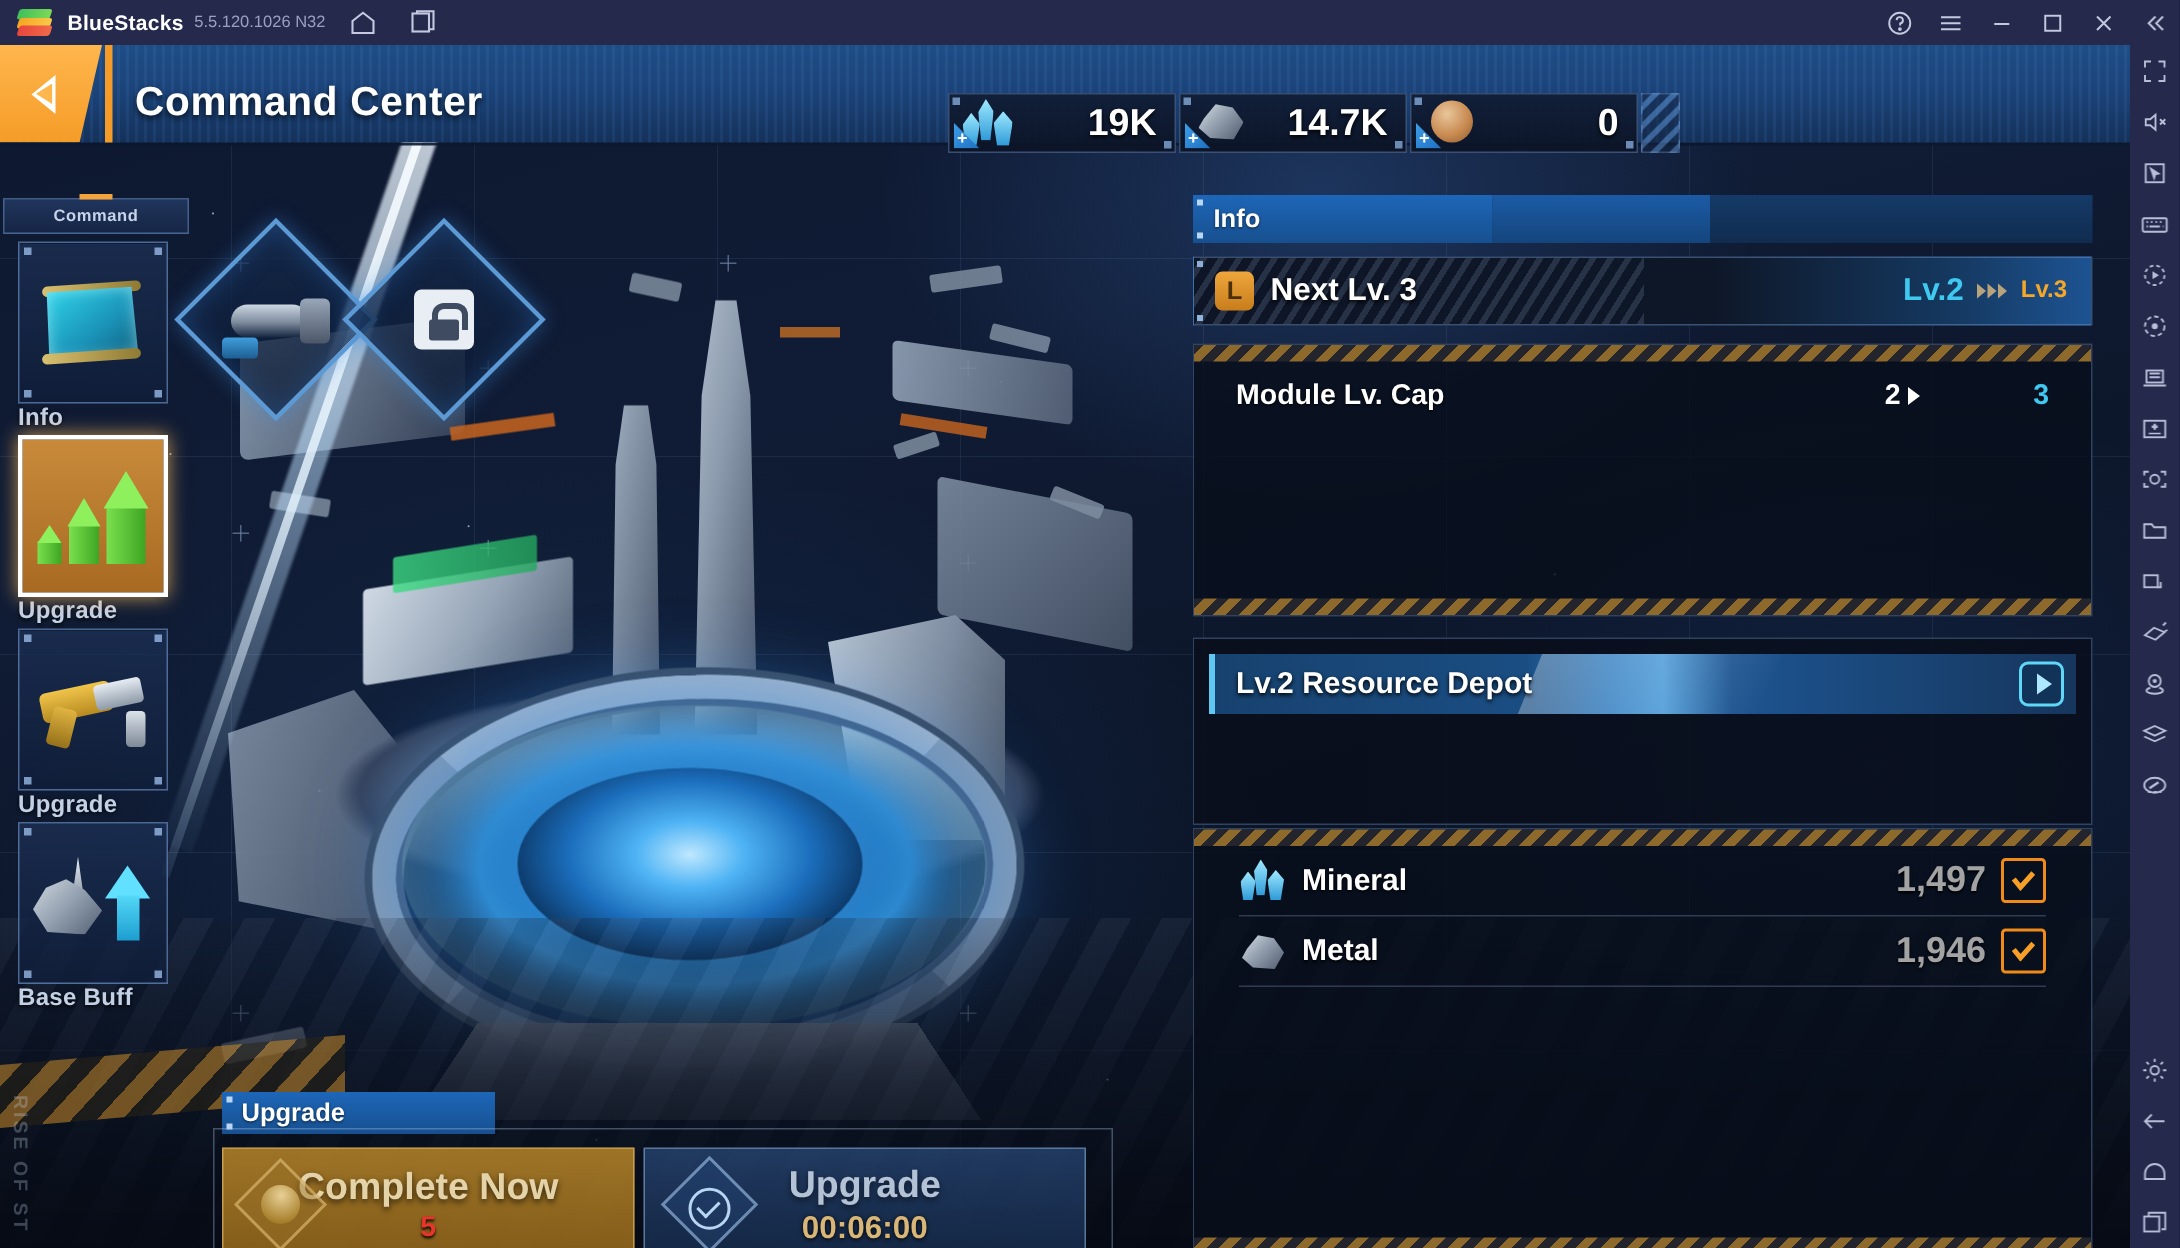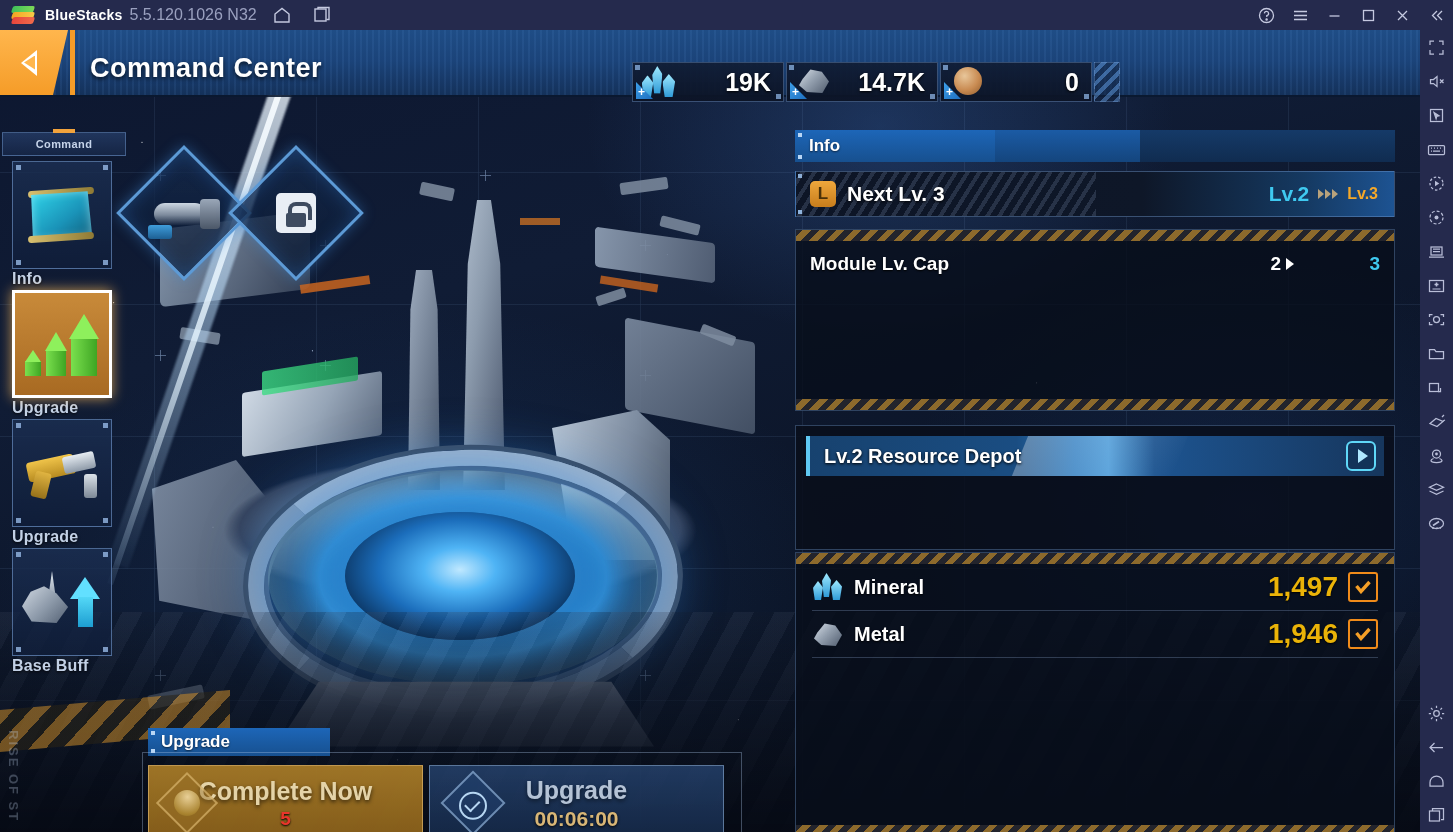--- a/index.html
+++ b/index.html
@@ -13,21 +13,21 @@
   }
   .bs-logo { width:22px; height:22px; margin-left:12px; position:relative; }
   .bs-logo .l1,.bs-logo .l2,.bs-logo .l3 {
     position:absolute; left:0; width:22px; height:7px; border-radius:2px;
     transform:skewX(-18deg);
   }
   .bs-logo .l3 { top:13px; background:linear-gradient(90deg,#e8453c,#f06a4a); }
   .bs-logo .l2 { top:8px; background:linear-gradient(90deg,#f5a623,#f7c948); }
   .bs-logo .l1 { top:2px; background:linear-gradient(90deg,#3fbf5a,#7ed957); }
   .bs-title { color:#ffffff; font-size:14px; font-weight:bold; margin-left:11px; letter-spacing:.2px; }
-  .bs-ver { color:#9aa0bf; font-size:16px; margin-left:7px; }
+  .bs-ver { color:#9aa0bf; font-size:11px; margin-left:7px; }
   .bs-ticon { width:30px; height:30px; margin-left:10px; display:flex; align-items:center; justify-content:center; }
   .bs-ticon svg { stroke:#c5c9e0; fill:none; stroke-width:1.4; }
   .bs-right { margin-left:auto; display:flex; align-items:center; height:30px; }
   .bs-wbtn { width:34px; height:30px; display:flex; align-items:center; justify-content:center; }
   .bs-wbtn svg { stroke:#c5c9e0; fill:none; stroke-width:1.3; }
 
   
   .bs-sidebar {
     position:absolute; right:0; top:30px; width:33px; height:802px;
     background:#252a4d; z-index:40; display:flex; flex-direction:column; align-items:center;
@@ -372,21 +372,21 @@
 
   .hazard-card {
     margin-top:12px; position:relative; background:rgba(8,14,26,.80);
     border:1px solid rgba(95,130,180,.45);
   }
   .hazard-card::before, .hazard-card::after {
     content:""; position:absolute; left:0; width:100%; height:11px;
     background:repeating-linear-gradient(-45deg,#8d6a2c 0 6px,#23242c 6px 12px);
   }
   .hazard-card::before { top:0; } .hazard-card::after { bottom:0; }
-  .hazard-inner { padding:11px 0; }
+  .hazard-inner { padding:11px 14px; }
 
   .kv-row {
     height:46px; display:flex; align-items:center; margin:0 14px;
     border-bottom:1px solid rgba(150,180,220,.30);
   }
   .kv-row:last-child { border-bottom:none; }
   .kv-key { color:#ffffff; font-size:19px; font-weight:bold; text-shadow:0 1px 2px #000; }
   .kv-cur { margin-left:auto; color:#ffffff; font-size:19px; font-weight:bold; display:flex; align-items:center; }
   .kv-cur i { width:0;height:0;border-top:6px solid transparent;border-bottom:6px solid transparent;border-left:8px solid #fff; margin-left:5px; }
   .kv-new { width:86px; text-align:right; color:#3fc9f0; font-size:19px; font-weight:bold; }
@@ -424,21 +424,21 @@
   .cost-ico { width:34px; height:30px; margin-right:8px; position:relative; }
   .xtal { position:absolute; inset:0; }
   .xtal i { position:absolute; background:linear-gradient(180deg,#9fe9ff,#2f9bd8); }
   .xtal i:nth-child(1){left:10px;top:1px;width:9px;height:24px;clip-path:polygon(50% 0,100% 30%,78% 100%,20% 100%,0 32%);}
   .xtal i:nth-child(2){left:1px;top:9px;width:10px;height:19px;clip-path:polygon(50% 0,100% 34%,80% 100%,18% 100%,0 36%);}
   .xtal i:nth-child(3){left:19px;top:8px;width:11px;height:20px;clip-path:polygon(50% 0,100% 32%,80% 100%,18% 100%,0 34%);}
   .metalrock { position:absolute; left:2px; top:3px; width:28px; height:25px;
     background:linear-gradient(135deg,#dde4ec,#95a1b0 45%,#4e5a6c);
     clip-path:polygon(12% 42%,38% 6%,76% 14%,100% 52%,78% 96%,26% 92%,0 66%); }
   .cost-name { color:#ffffff; font-size:20px; font-weight:bold; text-shadow:0 1px 2px #000; }
-  .cost-val { margin-left:auto; color:#eab308; font-size:28px; font-weight:bold; text-shadow:0 1px 2px #000; }
+  .cost-val { margin-left:auto; color:#a3a3a3; font-size:24px; font-weight:bold; text-shadow:0 1px 2px #000; }
   .cost-chk {
     margin-left:10px; width:30px; height:30px; border:2.5px solid #f08b1a; border-radius:3px;
     background:rgba(10,16,28,.6); display:flex; align-items:center; justify-content:center;
   }
   .cost-chk svg { stroke:#f59f27; fill:none; stroke-width:3.4; }
 
   
   .bottom-panel { position:absolute; left:148px; top:698px; width:588px; z-index:16; }
   .bp-tab {
     position:relative; width:182px; height:28px; display:flex; align-items:center; padding-left:13px;

